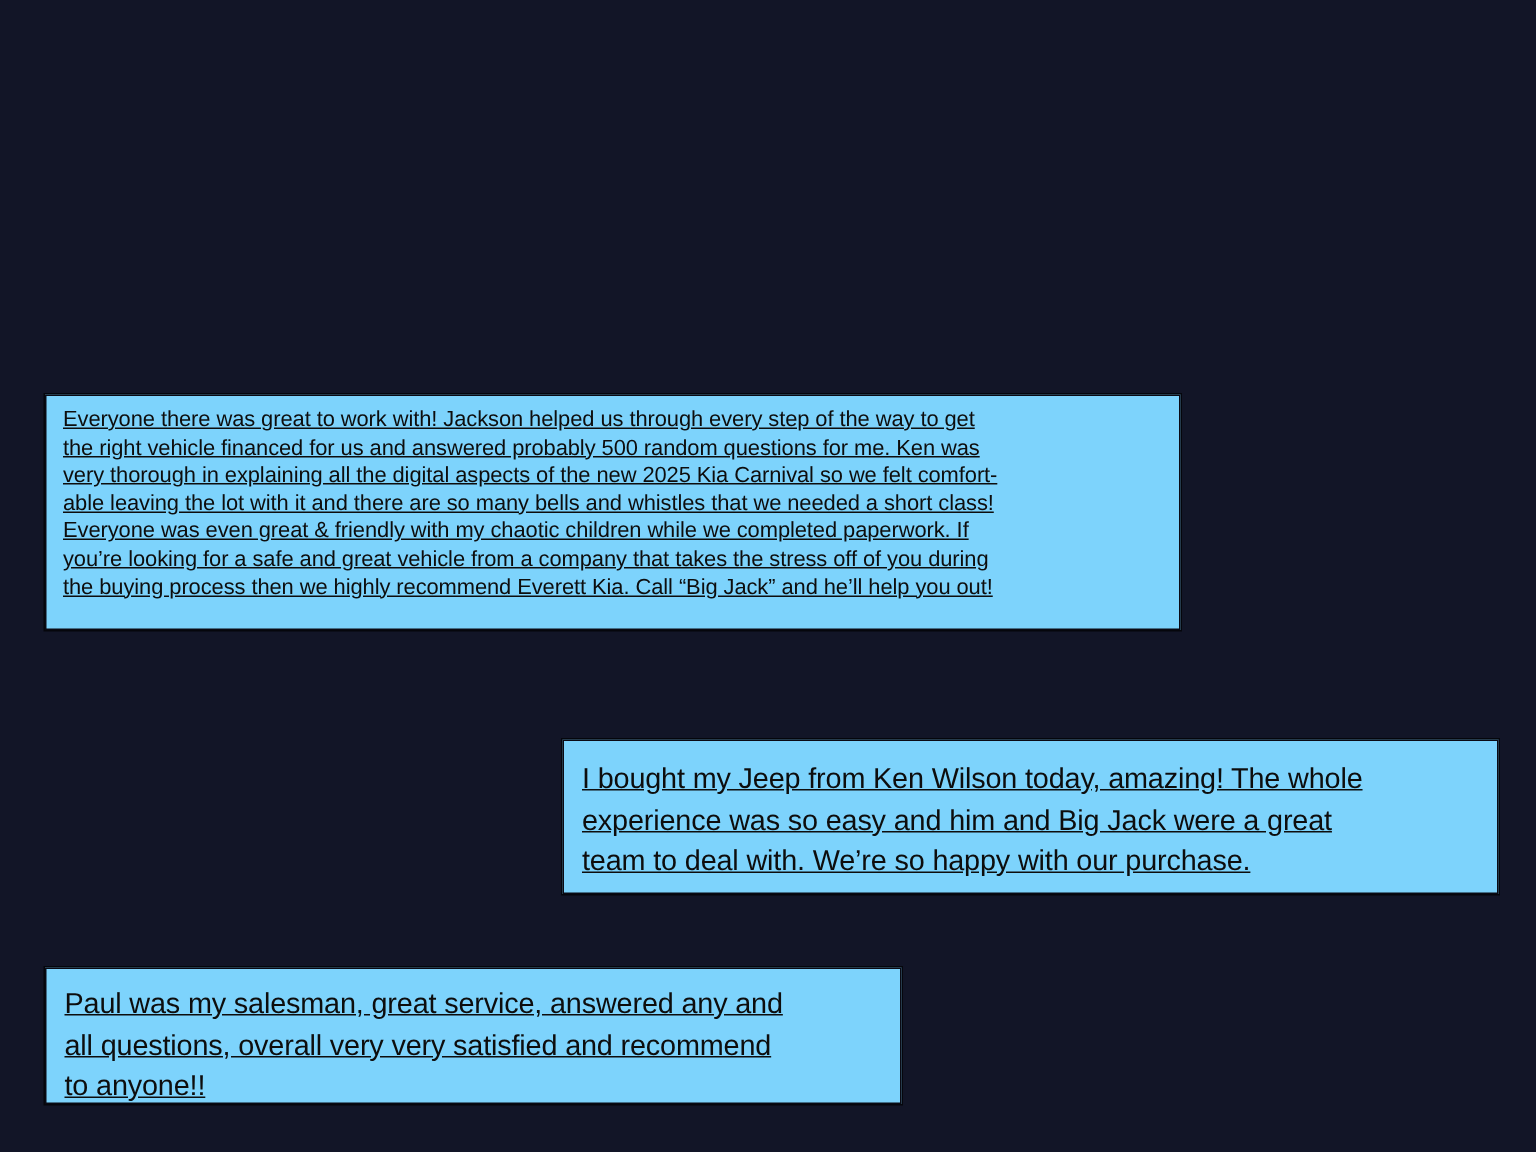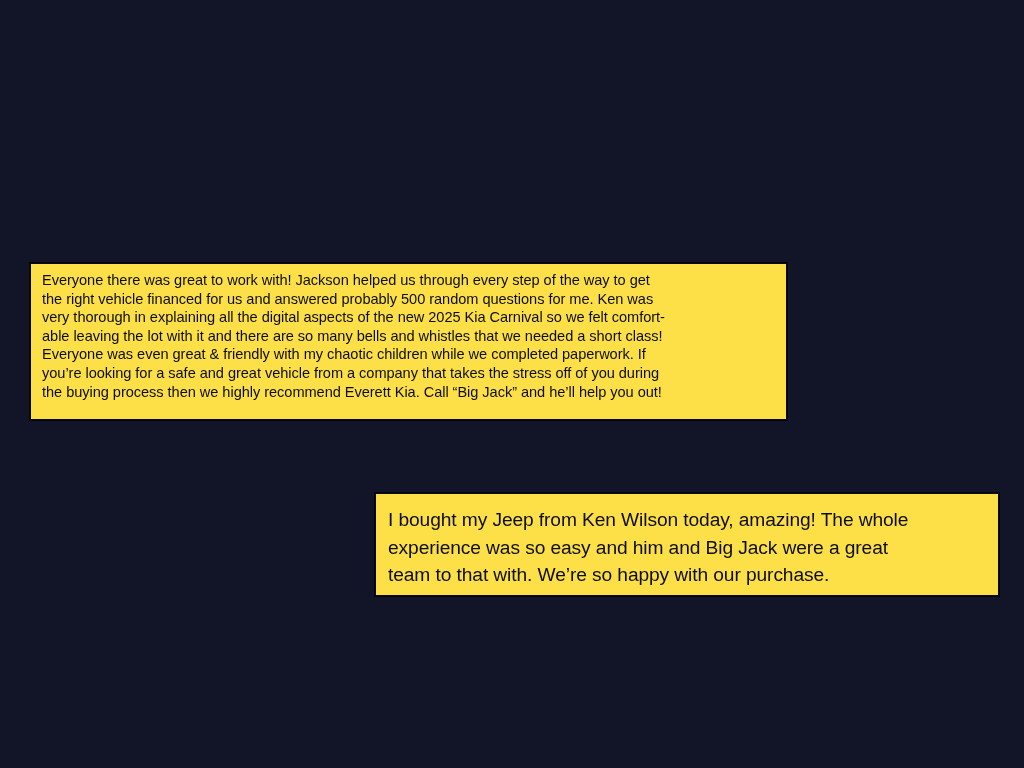--- a/index.html
+++ b/index.html
@@ -33,25 +33,26 @@
     font-weight: 300;
     letter-spacing: 0.5px;
     line-height: 64px;
     white-space: nowrap;
     -webkit-font-smoothing: antialiased;
   }
 
   
   .quote-card {
     position: absolute;
-    background: #fde047;
+    background: #7dd3fc;
     color: #0d0d0d;
     box-sizing: border-box;
     border: 1px solid #0a0a14;
     box-shadow: 0 0 0 1px #05060c;
+    text-decoration: underline;
   }
 
   .quote-text {
     margin: 0;
     white-space: pre-line;
     text-align: left;
   }
 
   
   #card-one {
@@ -107,17 +108,22 @@
 very thorough in explaining all the digital aspects of the new 2025 Kia Carnival so we felt comfort-
 able leaving the lot with it and there are so many bells and whistles that we needed a short class!
 Everyone was even great &amp; friendly with my chaotic children while we completed paperwork. If
 you’re looking for a safe and great vehicle from a company that takes the stress off of you during
 the buying process then we highly recommend Everett Kia. Call “Big Jack” and he’ll help you out!</p>
   </div>
 
   <div class="quote-card" id="card-two">
     <p class="quote-text">I bought my Jeep from Ken Wilson today, amazing! The whole
 experience was so easy and him and Big Jack were a great
-team to that with. We’re so happy with our purchase.</p>
+team to deal with. We’re so happy with our purchase.</p>
   </div>
 
+  <div class="quote-card" id="card-three">
+    <p class="quote-text">Paul was my salesman, great service, answered any and
+all questions, overall very very satisfied and recommend
+to anyone!!</p>
+  </div>
 
 </div>
 
 </body></html>

